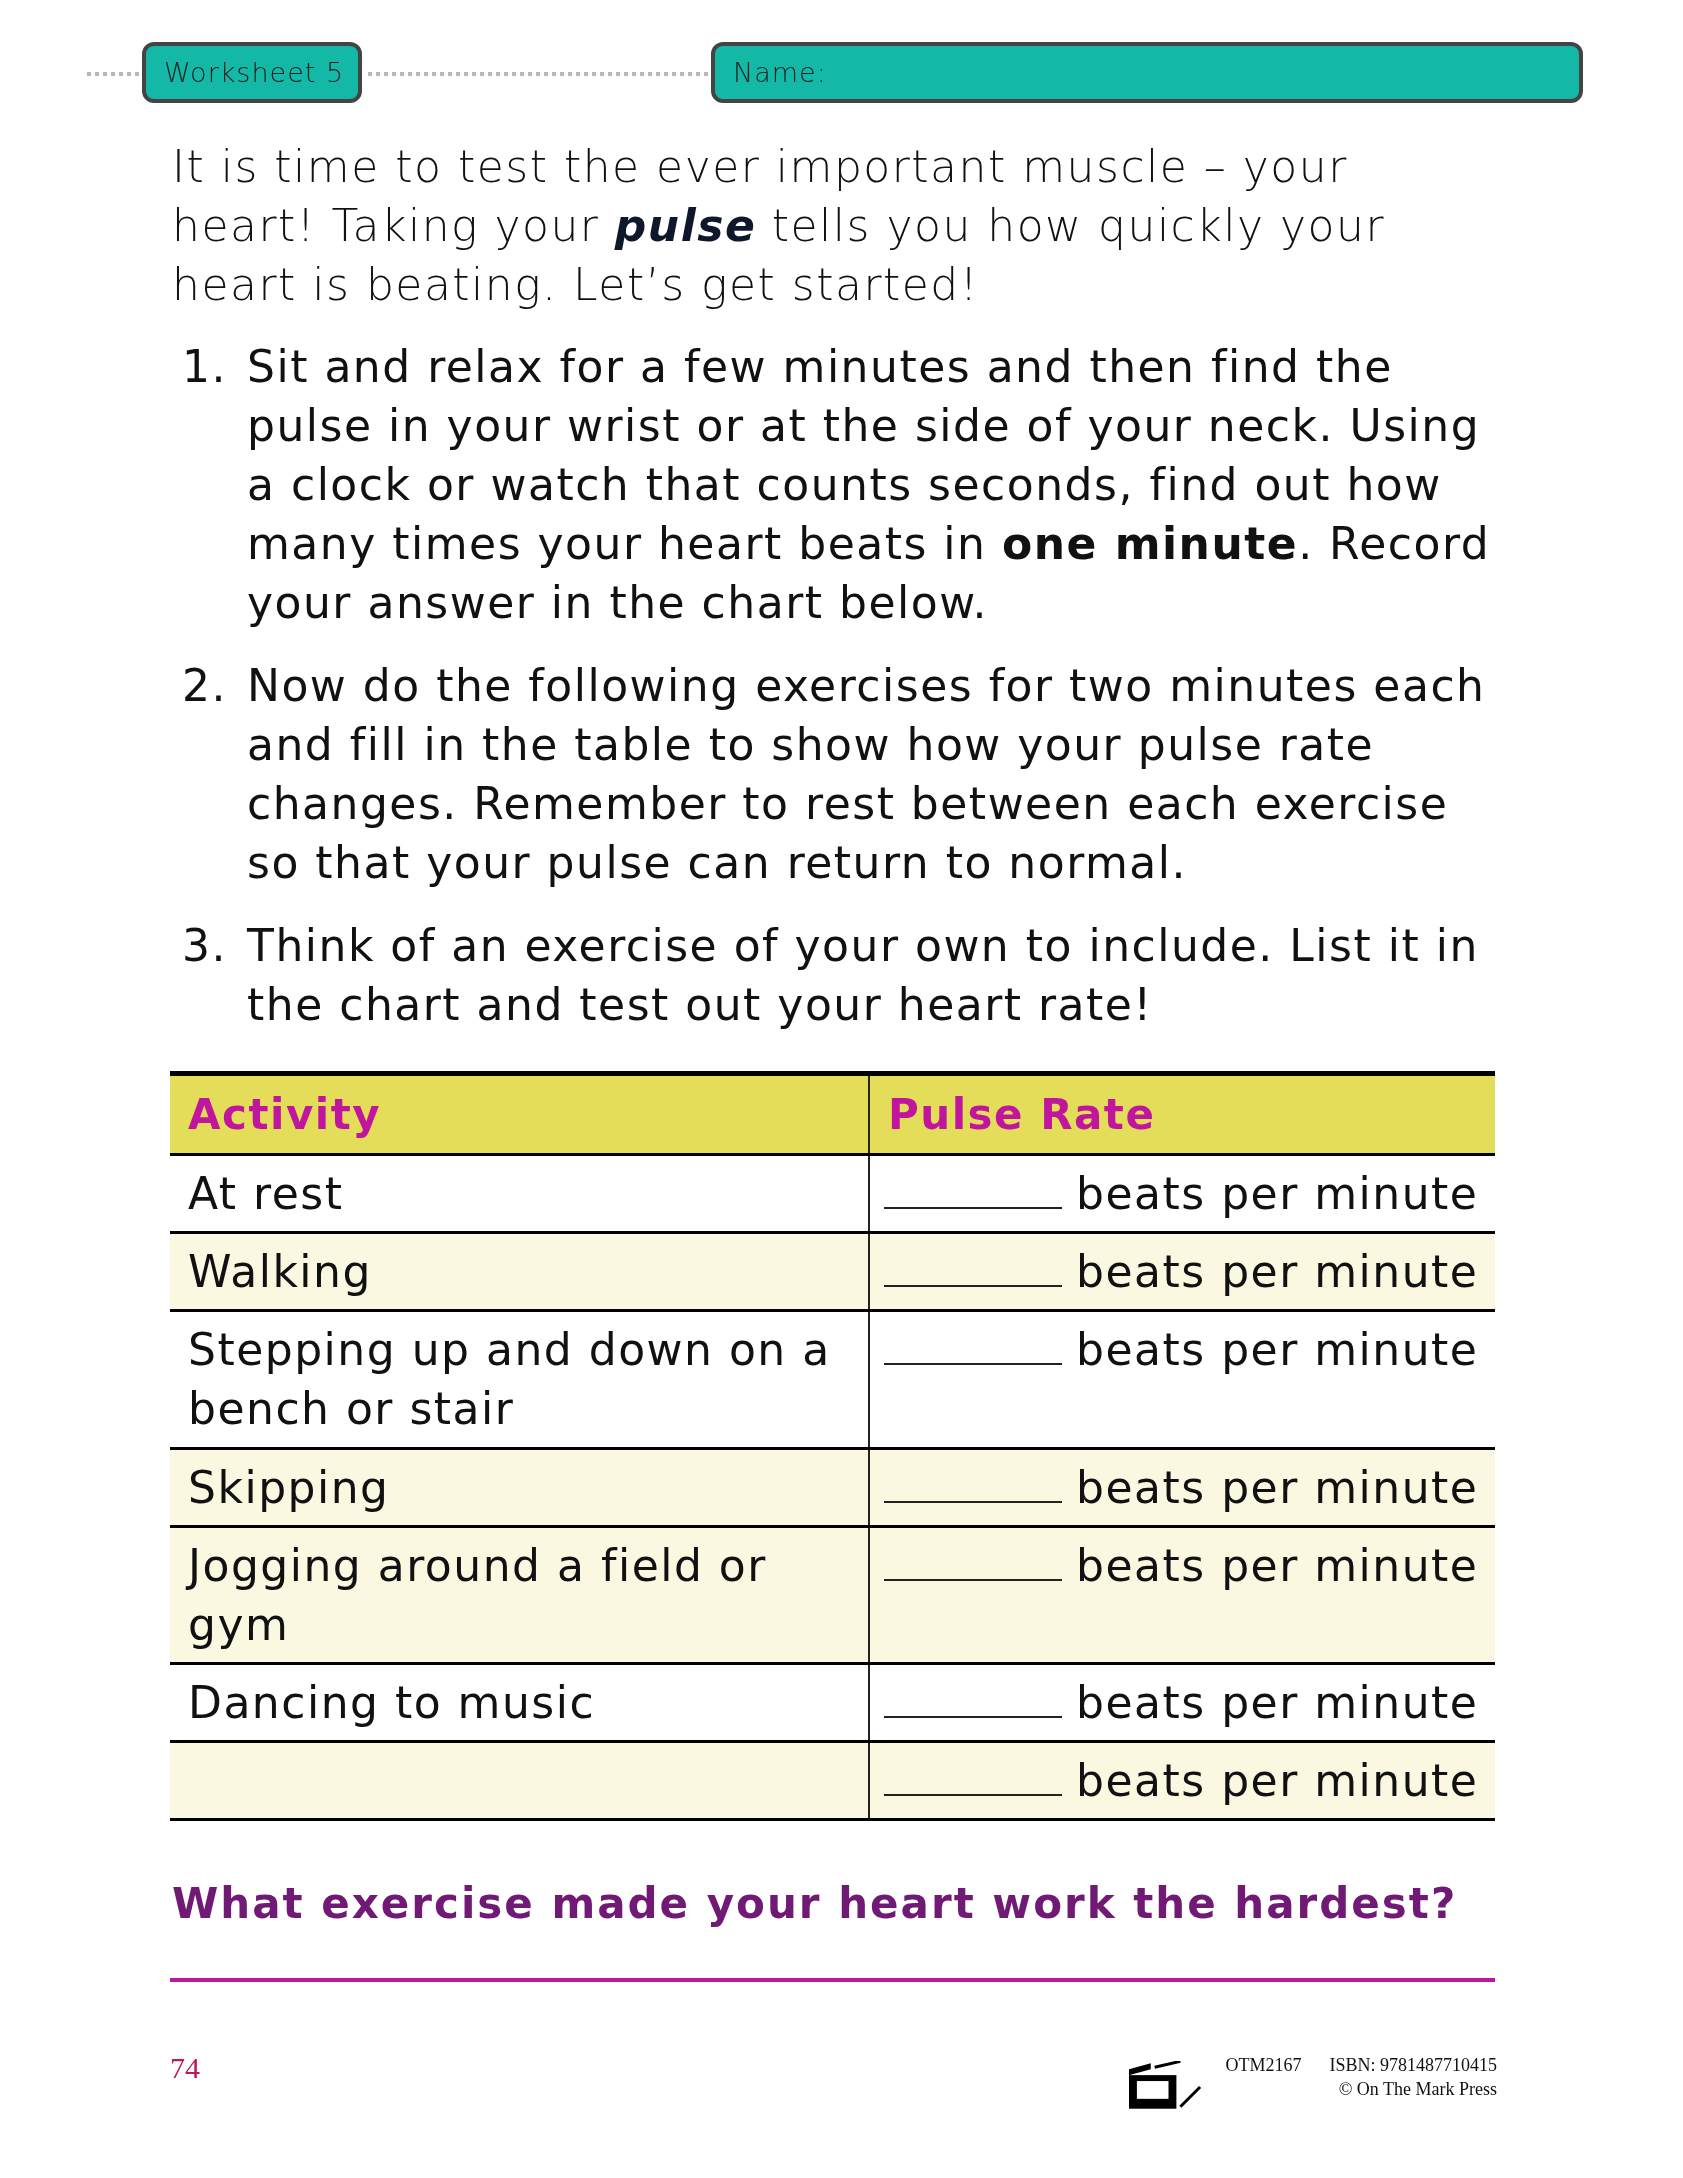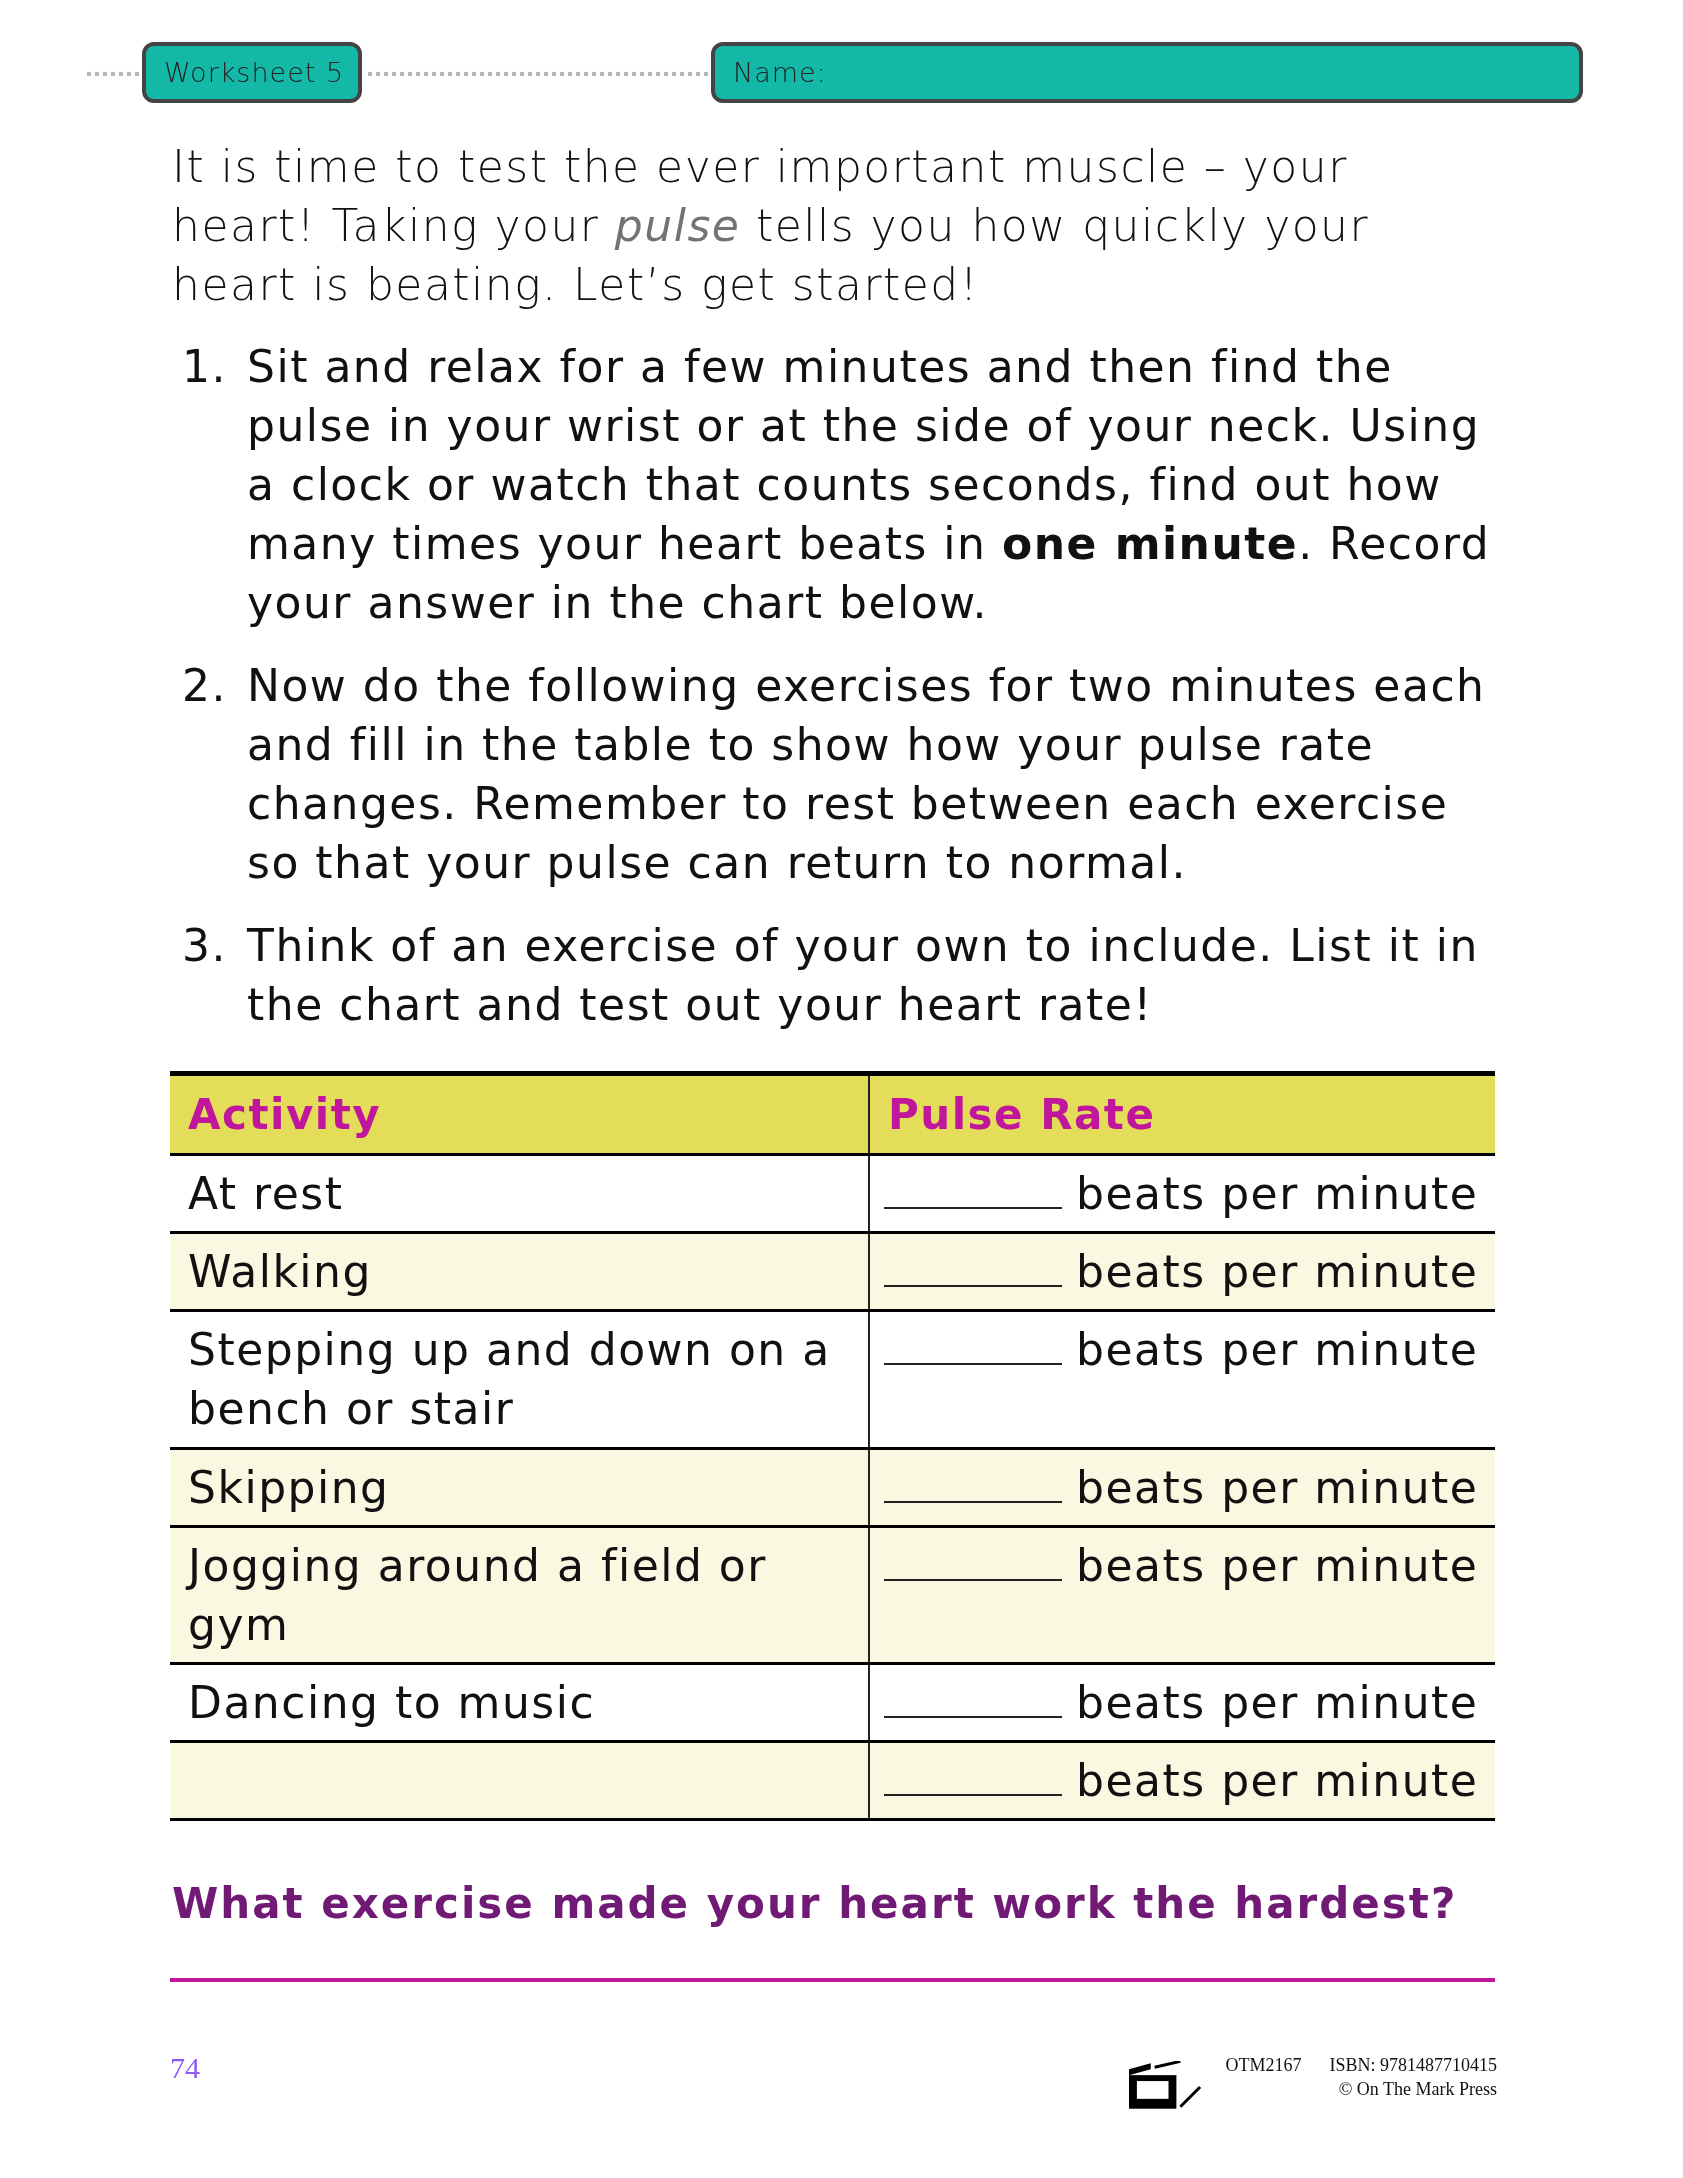--- a/index.html
+++ b/index.html
@@ -1,37 +1,37 @@
 <!DOCTYPE html>
 <html><head>
 <meta charset="utf-8">
 <style>
   * { box-sizing: border-box; margin: 0; padding: 0; }
   body { width: 1683px; height: 2178px; background: #ffffff; position: relative; overflow: hidden; font-family: "DejaVu Sans", sans-serif; color: #111; }
   .dots { position: absolute; top: 71px; height: 6px; background-image: radial-gradient(circle, #b8b8b8 2.2px, transparent 2.6px); background-size: 8px 6px; background-repeat: repeat-x; }
   .hbox { position: absolute; top: 42px; height: 61px; border: 4px solid #444; border-radius: 12px; background: #14b8a6; font-size: 27px; font-weight: 300; padding-left: 18px; line-height: 53px; color: #222; letter-spacing: 1px; }
   .intro { position: absolute; left: 172px; top: 137px; width: 1327px; font-size: 44px; line-height: 59px; font-weight: 300; letter-spacing: 1.5px; color: #111; }
-  .intro .kw { color: #737373; font-weight: normal; font-style: italic; }
+  .intro .kw { color: #0f172a; font-weight: bold; font-style: italic; }
   .steps { position: absolute; left: 172px; top: 337px; width: 1327px; }
   .step { display: flex; font-size: 44px; line-height: 59px; letter-spacing: 1.5px; margin-bottom: 24px; color: #111; }
   .step .num { width: 75px; flex-shrink: 0; text-align: left; padding-left: 10px; }
   .step .bold { font-weight: bold; }
   table.pulse { position: absolute; left: 170px; top: 1071px; width: 1325px; border-collapse: collapse; }
   table.pulse th, table.pulse td { border-top: 3px solid #000; font-size: 44px; letter-spacing: 1.5px; text-align: left; vertical-align: top; }
   table.pulse tr:last-child td { border-bottom: 3px solid #000; }
   table.pulse th { background: #e4dd5a; color: #c0169e; font-weight: bold; height: 81px; vertical-align: middle; padding-left: 18px; font-size: 42px; border-top: 5px solid #000; }
   table.pulse td.act { width: 699px; border-right: 2px solid #222; padding: 8px 18px; line-height: 59px; height: 78px; }
   table.pulse th.act { border-right: 2px solid #222; margin-left: 35px; }
   table.pulse td.rate { padding: 8px 0 8px 14px; line-height: 59px; white-space: nowrap; }
   table.pulse tr.alt td { background: #fbf8e2; }
   table.pulse tr.tall td { height: 138px; }
   .blank { display: inline-block; width: 178px; border-bottom: 2px solid #222; height: 44px; vertical-align: baseline; margin-right: 14px; }
   .question { position: absolute; left: 172px; top: 1879px; font-size: 42px; font-weight: bold; color: #701a75; letter-spacing: 2px; }
   .answer-line { position: absolute; left: 170px; top: 1978px; width: 1325px; height: 4px; background: #c0169e; }
-  .page-num { position: absolute; left: 170px; top: 2051px; font-family: "Liberation Serif", serif; font-size: 30px; color: #8b5cf6; }
+  .page-num { position: absolute; left: 170px; top: 2051px; font-family: "Liberation Serif", serif; font-size: 30px; color: #be185d; }
   .copier { position: absolute; left: 1129px; top: 2061px; width: 79px; height: 50px; }
   .pub { position: absolute; right: 186px; top: 2053px; font-family: "Liberation Serif", serif; font-size: 18px; line-height: 24px; text-align: right; color: #111; }
   .pub span { margin-left: 28px; }
 </style>
 </head>
 <body>
 
 <div class="dots" style="left:85px;width:55px;"></div>
 <div class="dots" style="left:366px;width:343px;"></div>
 <div class="dots" style="left:1499px;width:75px;"></div>

